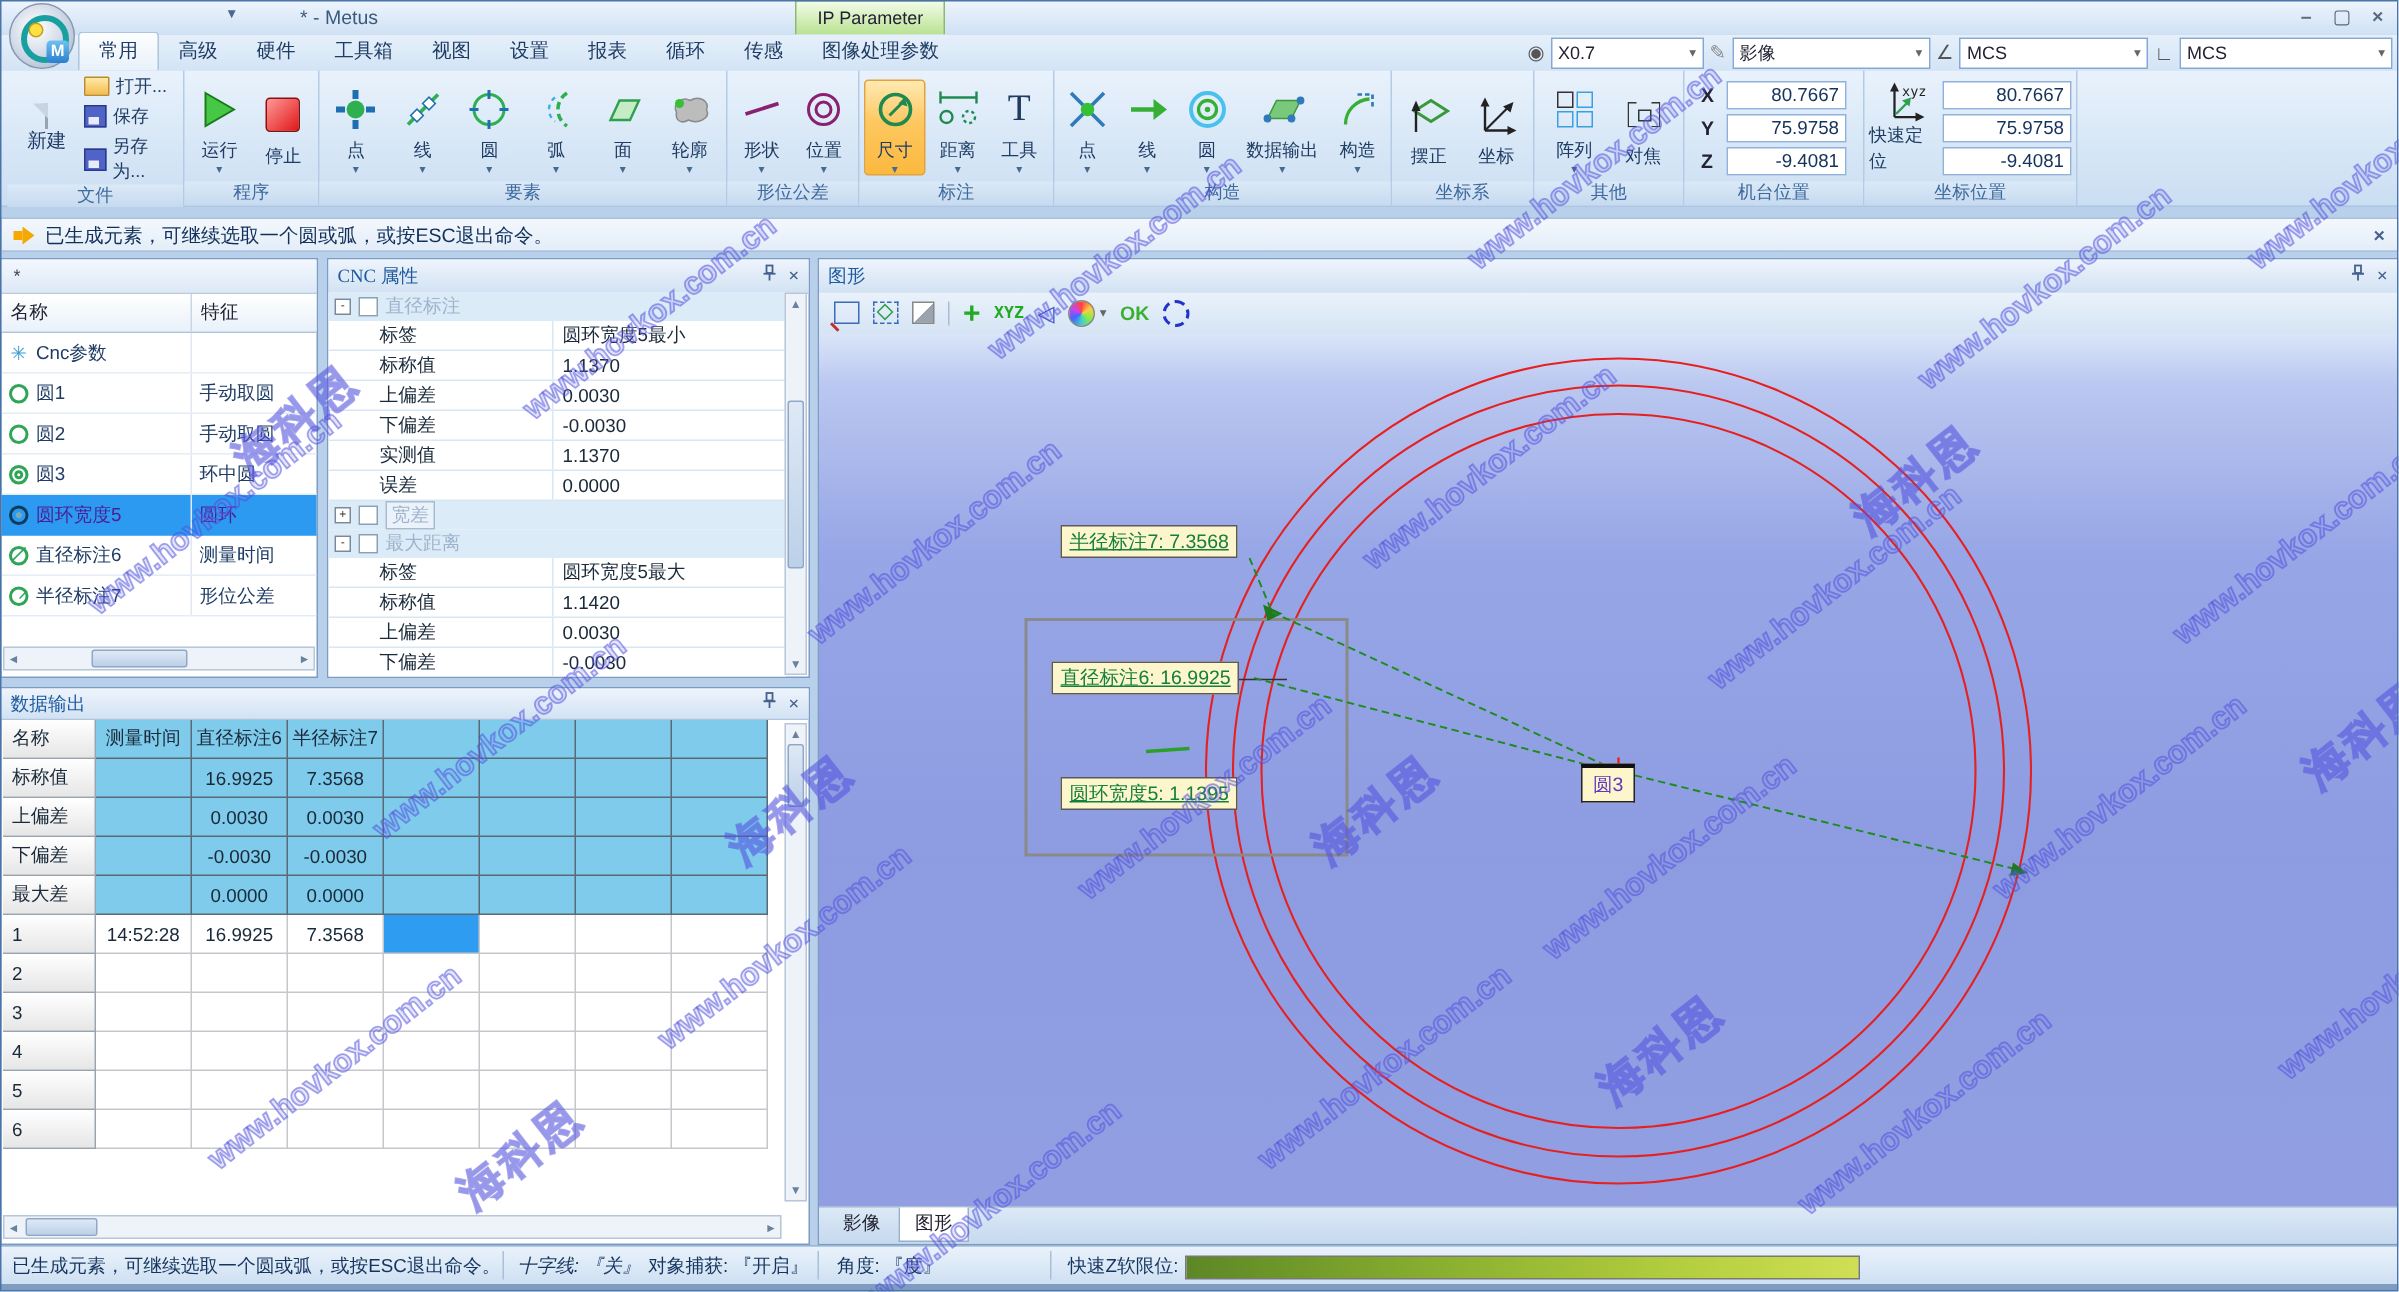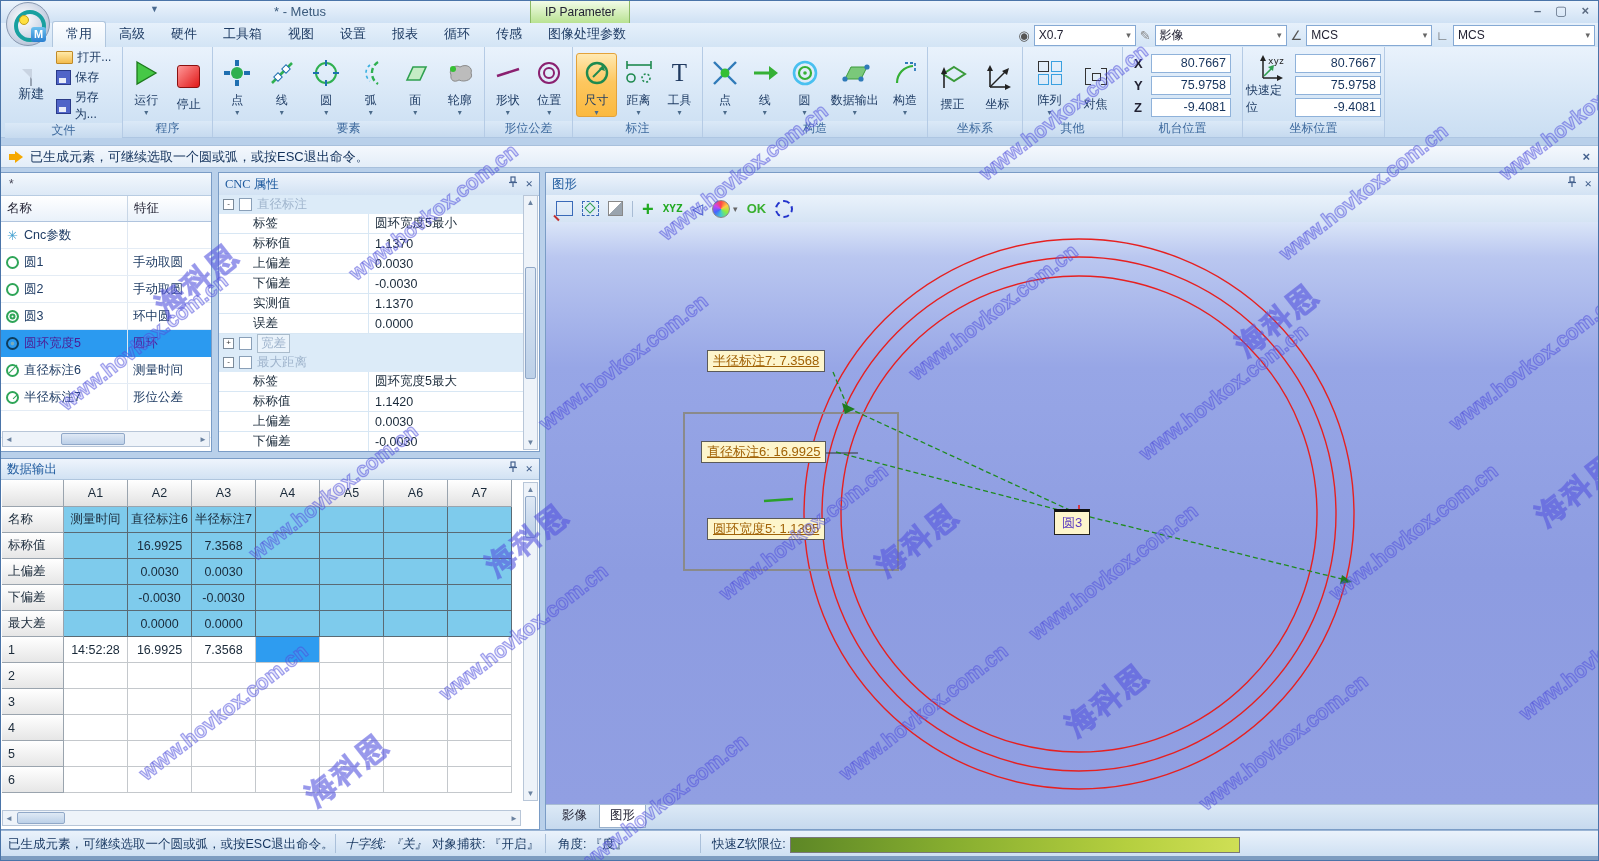--- a/index.html
+++ b/index.html
@@ -11,21 +11,21 @@
   .frame{position:absolute;inset:0;border:1px solid #4a74a8;pointer-events:none;z-index:70;}
   
   .titlebar{position:absolute;left:0;top:0;width:1599px;height:23px;
     background:linear-gradient(#eef5fd,#cfe1f4);border-bottom:1px solid #aac3e0;}
   .app-logo{position:absolute;left:6px;top:2px;width:42px;height:42px;border-radius:50%;
     background:radial-gradient(circle at 40% 38%,#ffffff,#cdd6e6 55%,#9fb0c8);border:1px solid #8898b0;z-index:5;}
   .app-logo .ring{position:absolute;left:7px;top:7px;width:24px;height:24px;border-radius:50%;border:4px solid #18a0a0;}
   .app-logo .dot{position:absolute;left:12px;top:12px;width:8px;height:8px;border-radius:50%;background:#ffe040;border:1px solid #c0a020;}
   .app-logo .mbox{position:absolute;right:3px;bottom:3px;width:15px;height:15px;border-radius:3px;background:linear-gradient(#6ec2f0,#2a7fd0);color:#fff;font-weight:bold;font-size:11px;text-align:center;line-height:15px;}
   .qat{position:absolute;left:150px;top:4px;font-size:9px;color:#4a6a90;}
-  .win-title{position:absolute;left:200px;top:4px;width:200px;text-align:center;color:#3a5a7c;font-size:13px;}
+  .win-title{position:absolute;left:200px;top:4px;width:200px;text-align:left;color:#3a5a7c;font-size:13px;}
   .float-tab{position:absolute;left:530px;top:0;height:22px;padding:0 14px;line-height:22px;
     background:linear-gradient(#f2fce8,#b9e292);border:1px solid #8cba66;border-bottom:none;color:#223;font-size:12px;}
   .winbtns{position:absolute;right:10px;top:3px;display:flex;gap:14px;color:#5a6a80;font-weight:bold;font-size:13px;}
   .winbtns span{cursor:default;}
   
   .ribbon-tabs{position:absolute;left:0;top:23px;width:1599px;height:24px;
     background:linear-gradient(#e6f0fb,#d3e4f5);display:flex;align-items:flex-end;padding-left:52px;box-sizing:border-box;}
   .rtab{padding:3px 13px 4px 13px;font-size:13px;color:#1f3c64;border-radius:3px 3px 0 0;}
   .rtab.sel{background:linear-gradient(#fdfeff,#e8f1fa);border:1px solid #b0c6de;border-bottom:none;}
   .ribbon-topbar{position:absolute;right:4px;top:24px;height:22px;display:flex;align-items:center;gap:4px;z-index:6;}
@@ -139,21 +139,21 @@
   .i-flag{width:13px;height:13px;background:linear-gradient(135deg,#fff 50%,#9aa4ae 50%);border:1px solid #888;}
   .gplus{color:#22aa22;font-weight:bold;font-size:20px;line-height:16px;}
   .gxyz{color:#22aa22;font-weight:bold;font-size:11px;font-family:"DejaVu Sans Mono",monospace;}
   .gback{color:#3a56c8;font-size:15px;font-weight:bold;}
   .i-wheel{width:16px;height:16px;border-radius:50%;border:1px solid #888;
     background:conic-gradient(#f44,#fc4,#8e4,#4cc,#46f,#c4e,#f44);}
   .gok{color:#3ab030;font-weight:bold;font-size:13px;}
   .i-dashcirc{width:14px;height:14px;border-radius:50%;border:2px dashed #2233cc;}
   .gcanvas{position:absolute;left:0;top:49px;right:0;bottom:24px;overflow:hidden;
     background:linear-gradient(180deg,#dae5f8 0%,#bac7f0 6%,#97a6e6 25%,#8d9ce1 60%,#919fe2 100%);}
-  .anno{position:absolute;background:#fdf5cc;border:1px solid #5a5a5a;color:#a16207;
+  .anno{position:absolute;background:#fdf5cc;border:1px solid #5a5a5a;color:#15803d;
     font-size:13px;padding:1px 5px;white-space:nowrap;text-decoration:underline;}
   .anno.c3{border:1px solid #222;border-top:3px solid #111;color:#5a3ac0;text-decoration:none;padding:2px 7px;}
   .gtabs{position:absolute;left:0;bottom:0;right:0;height:24px;background:linear-gradient(#dce9f6,#c6d9ee);
     border-top:1px solid #a8bcd4;display:flex;align-items:flex-start;padding-left:6px;gap:2px;}
   .gtab{padding:2px 10px 3px 10px;font-size:12.5px;color:#223;}
   .gtab.sel{background:#fff;border:1px solid #98b0cc;border-top:none;}
   
   .statusbar{position:absolute;left:0;top:830px;width:1599px;height:26px;
     background:linear-gradient(#eaf2fb,#cddff2);border-top:1px solid #9ab4d4;font-size:12.5px;color:#15355f;}
   .statusbar .it{position:absolute;top:5px;white-space:nowrap;}
@@ -712,30 +712,20 @@
     <span class="ptools">
         <span class="pin"><svg width="10" height="12" viewBox="0 0 10 12">
             <rect x="3" y="1" width="4" height="5" fill="none" stroke="#44618e" stroke-width="1.2"></rect>
             <line x1="1" y1="6.5" x2="9" y2="6.5" stroke="#44618e" stroke-width="1.2"></line>
             <line x1="5" y1="6.5" x2="5" y2="11" stroke="#44618e" stroke-width="1.2"></line>
           </svg></span>
         <span class="close">×</span>
       </span>
   </div>
   <div class="ogrid">
-      <div class="orow head">
-        <div class="ocell corner"></div>
-        <div class="ocell">A1</div>
-        <div class="ocell">A2</div>
-        <div class="ocell">A3</div>
-        <div class="ocell">A4</div>
-        <div class="ocell">A5</div>
-        <div class="ocell">A6</div>
-        <div class="ocell">A7</div>
-      </div>
       <div class="orow">
         <div class="ocell rowhead">名称</div>
         <div class="ocell blue">测量时间</div>
         <div class="ocell blue">直径标注6</div>
         <div class="ocell blue">半径标注7</div>
         <div class="ocell blue"></div>
         <div class="ocell blue"></div>
         <div class="ocell blue"></div>
         <div class="ocell blue"></div>
       </div>

